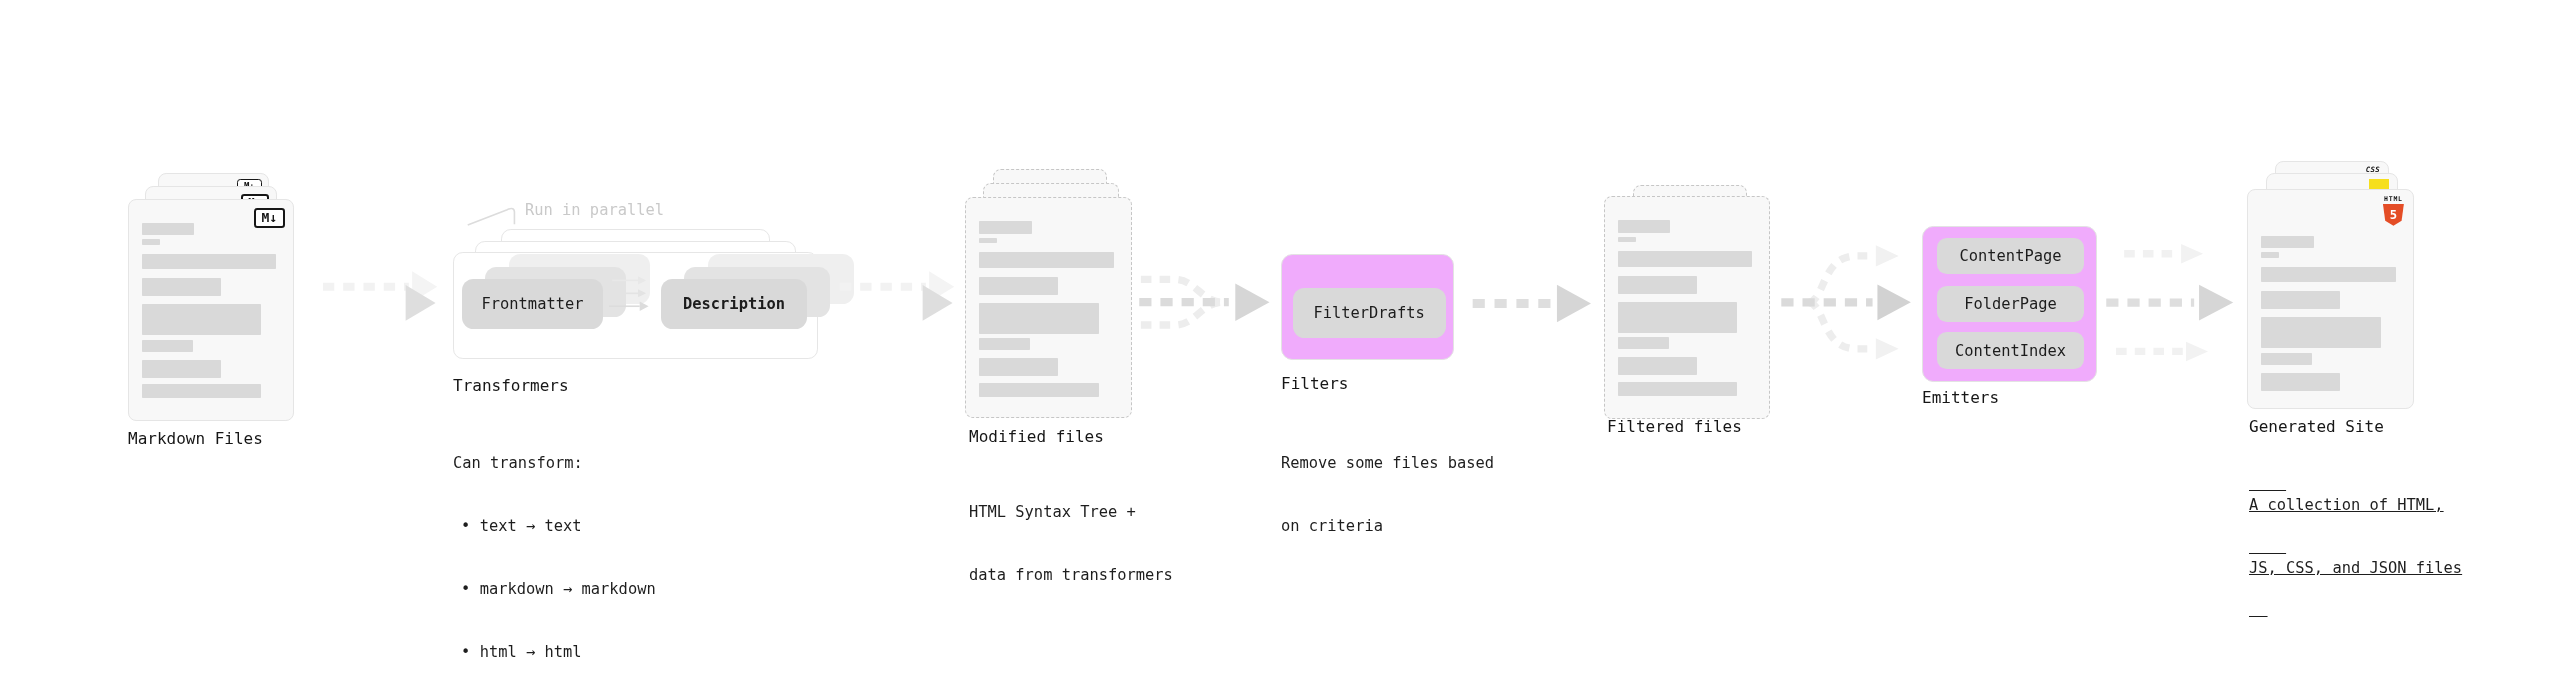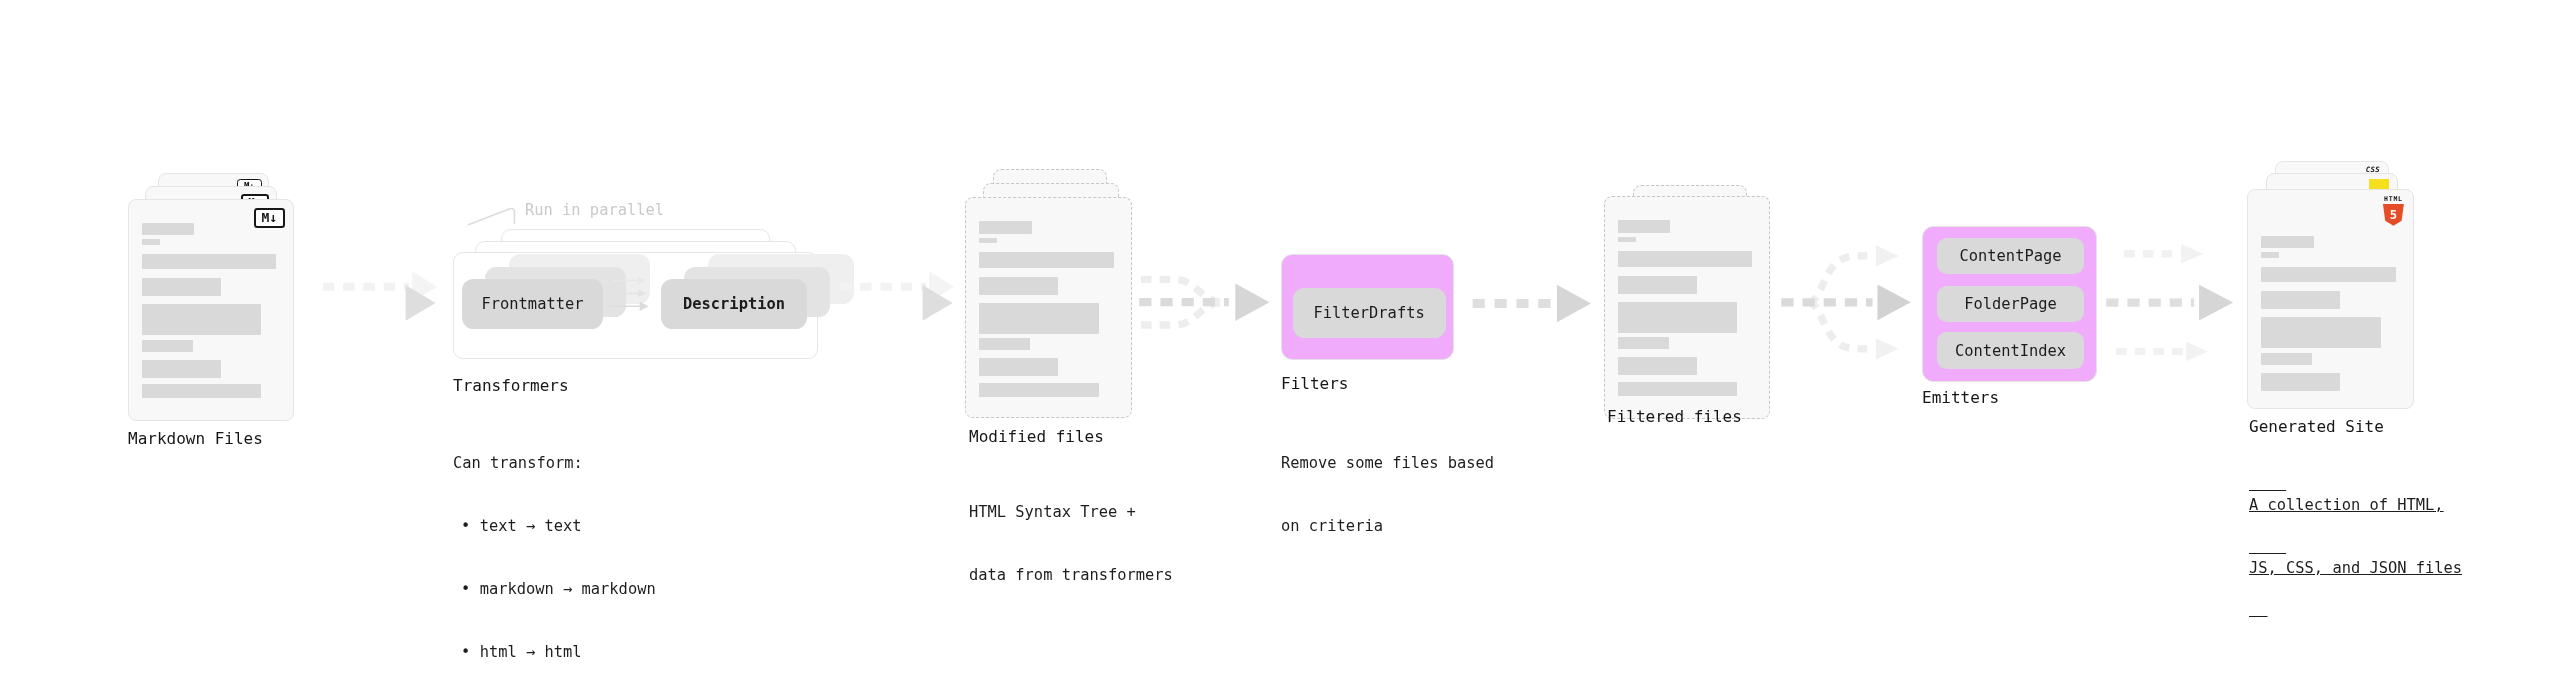--- a/index.html
+++ b/index.html
@@ -175,21 +175,21 @@
         <div class="bar" style="width:13%;height:5.7px;margin-top:4.1px;"></div>
         <div class="bar" style="width:97%;height:15.4px;margin-top:9px;"></div>
         <div class="bar" style="width:57%;height:18px;margin-top:9px;"></div>
         <div class="bar" style="width:86%;height:31px;margin-top:8.1px;"></div>
         <div class="bar" style="width:37%;height:12.2px;margin-top:4.1px;"></div>
         <div class="bar" style="width:57%;height:18px;margin-top:8.1px;"></div>
         <div class="bar" style="width:86%;height:14px;margin-top:6.5px;"></div>
       </div>
     </div>
   </div>
-  <div class="h" style="left:1607px;top:406px;">Filtered files</div>
+  <div class="h" style="left:1607px;top:416px;">Filtered files</div>
 
   <svg style="left:1778px;top:238px;" width="137" height="132" viewBox="0 0 168 162">
     <path d="M 38,79 C 58,75 54,22 96,22 H 114" stroke="#ededed" stroke-width="9" stroke-dasharray="12 10" fill="none"></path>
     <polygon points="120,9 120,35 148,22" fill="#f1f1f1"></polygon>
     <path d="M 38,79 C 58,83 54,136 96,136 H 114" stroke="#ededed" stroke-width="9" stroke-dasharray="12 10" fill="none"></path>
     <polygon points="120,123 120,149 148,136" fill="#f1f1f1"></polygon>
     <line x1="4" y1="79" x2="116" y2="79" stroke="#dadada" stroke-width="10" stroke-dasharray="15 11"></line>
     <polygon points="122,57 122,101 163,79" fill="#d2d2d2"></polygon>
   </svg>
 

